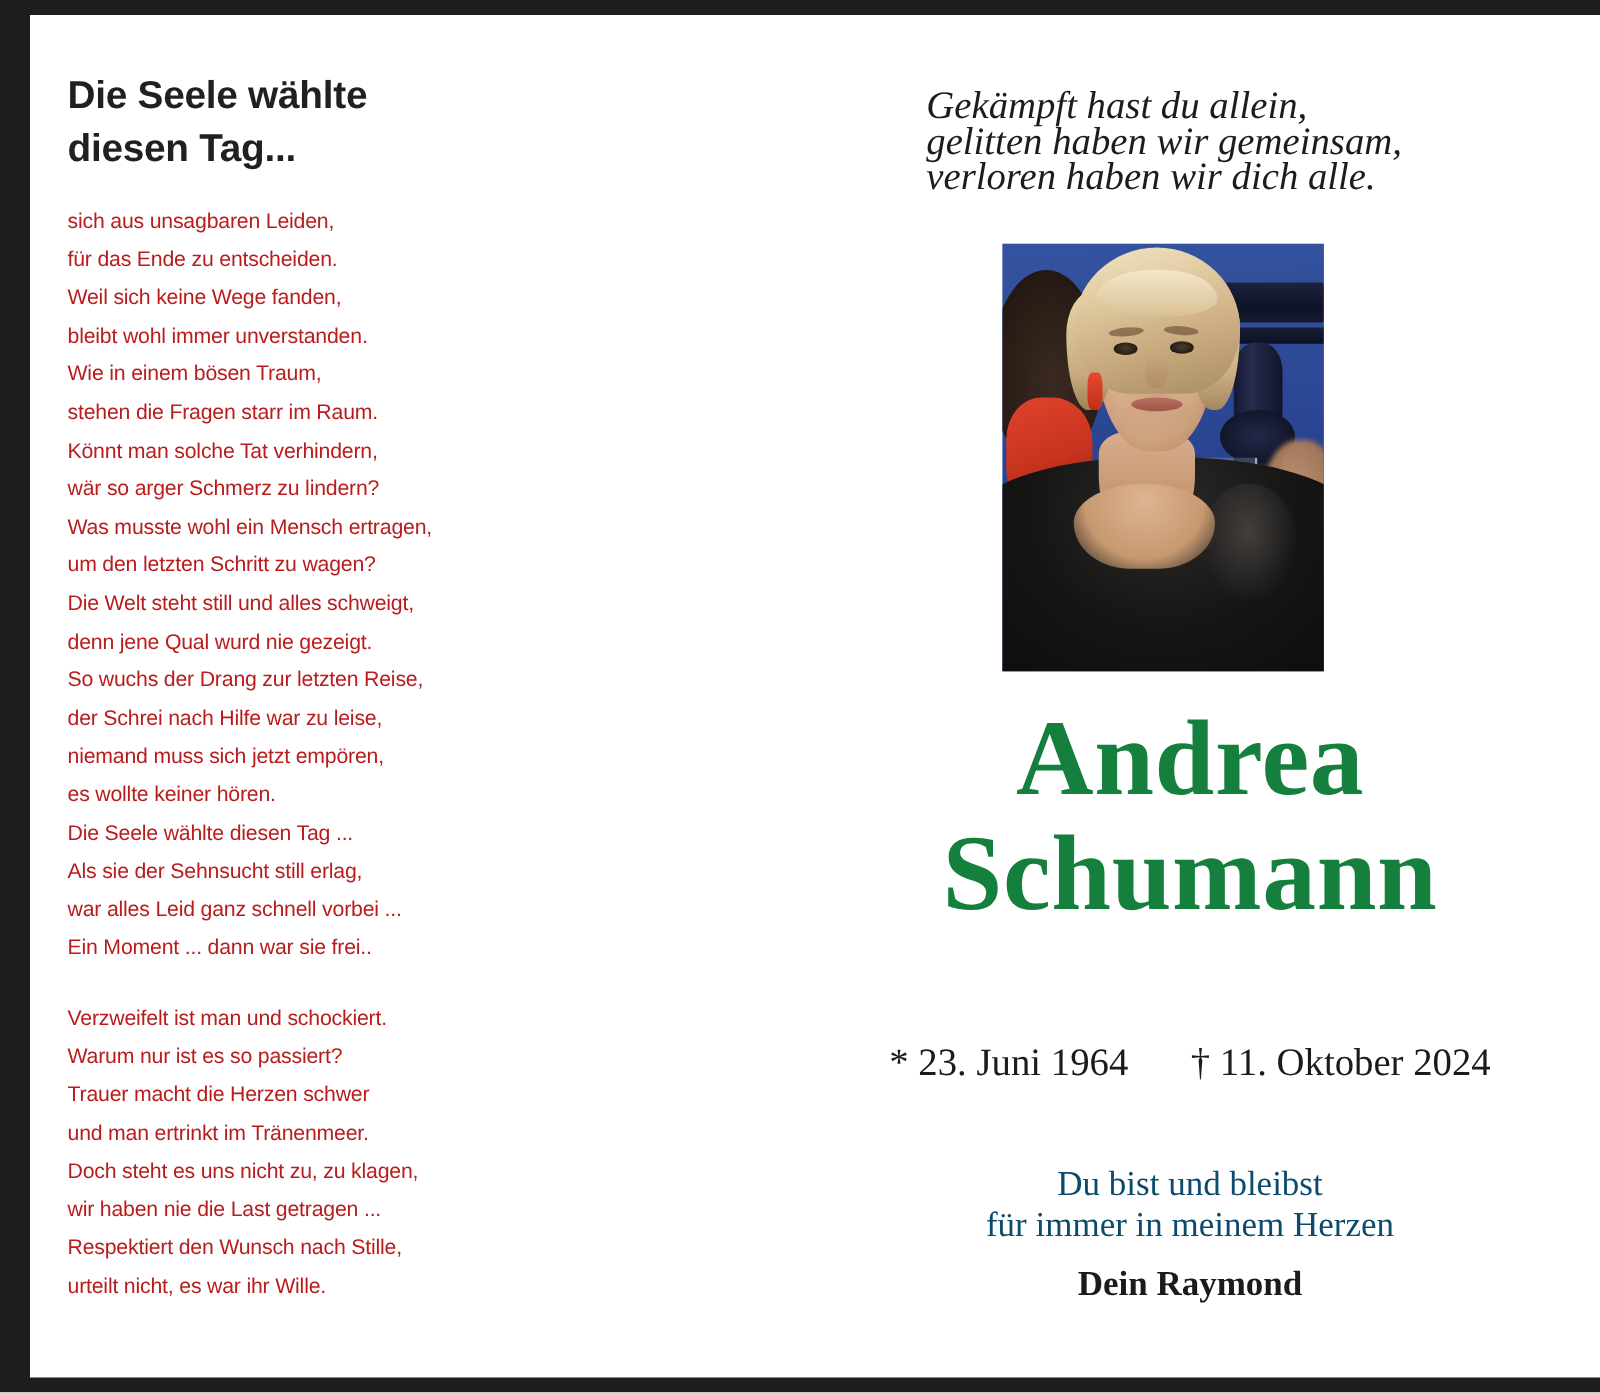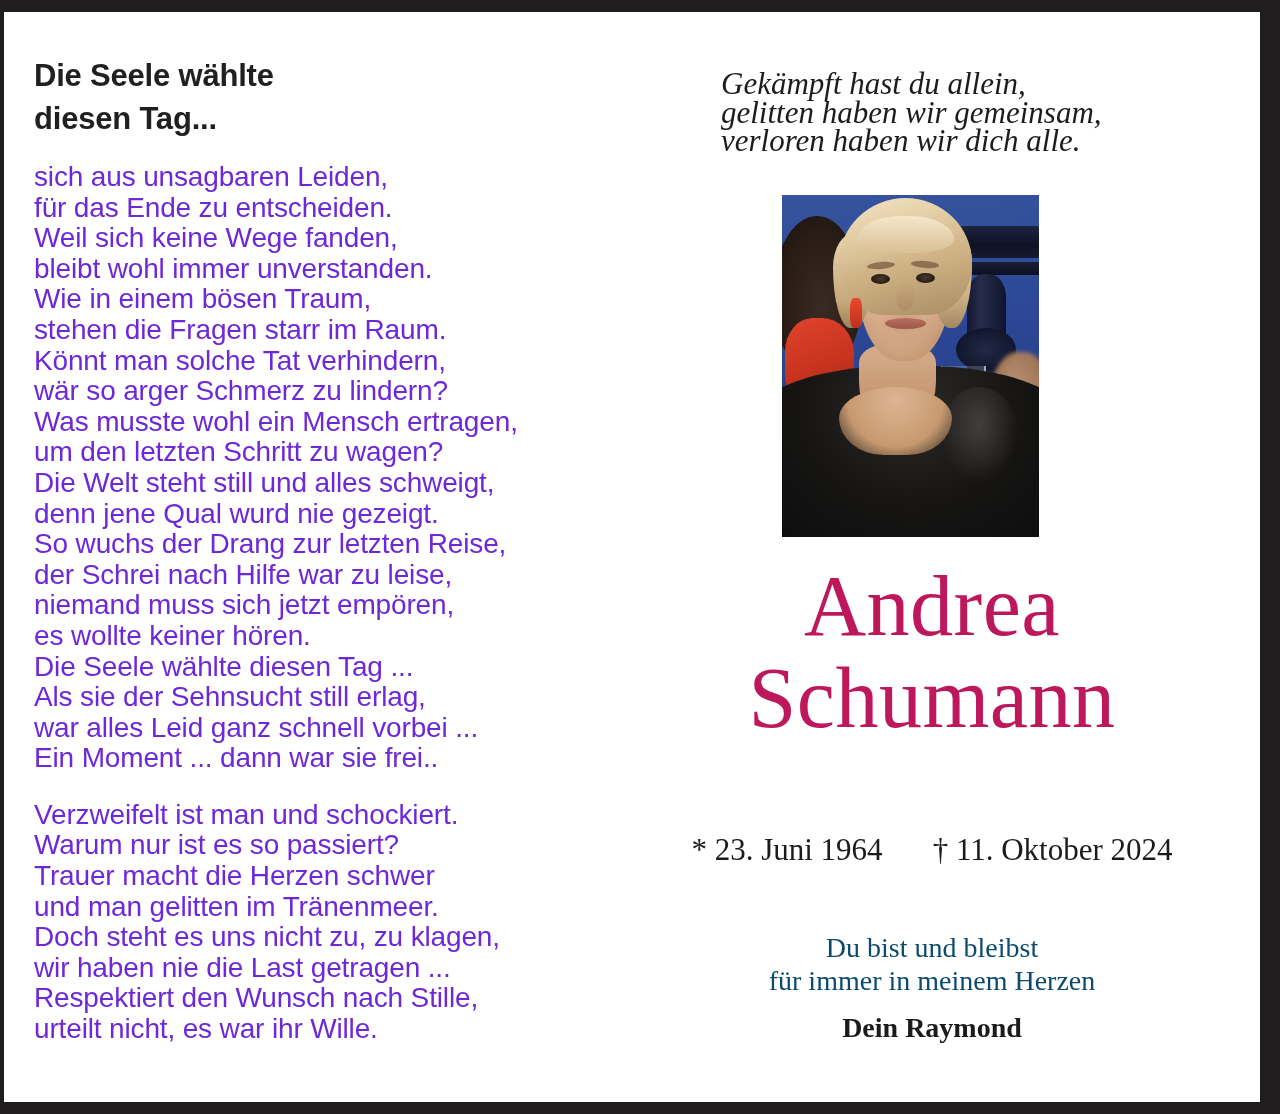--- a/index.html
+++ b/index.html
@@ -12,21 +12,21 @@
     position: relative;
     width: 1280px;
     height: 1114px;
     background: #201d1e;
     box-sizing: border-box;
     overflow: hidden;
     font-family: "Liberation Sans", sans-serif;
   }
   #sheet {
     position: absolute;
-    left: 4px;
+    left: 24px;
     top: 12px;
     width: 1256px;
     height: 1090px;
     background: #ffffff;
     box-sizing: border-box;
   }
 
   
   #left-col {
     position: absolute;
@@ -40,23 +40,23 @@
     font-size: 31px;
     line-height: 43px;
     color: #211f20;
     letter-spacing: -0.2px;
     margin: 0 0 22px 0;
     white-space: pre-line;
   }
   .poem-stanza {
     font-family: "Liberation Sans", sans-serif;
     font-weight: normal;
-    font-size: 28px;
+    font-size: 17px;
     line-height: 30.6px;
-    color: #6d28d9;
+    color: #b91c1c;
     letter-spacing: -0.15px;
     margin: 0;
     white-space: pre-line;
   }
   .stanza-gap { height: 26px; }
 
   
   #right-col {
     position: absolute;
     left: 600px;
@@ -351,24 +351,24 @@
   
   .name-block {
     position: absolute;
     left: 0;
     top: 548px;
     width: 656px;
     text-align: center;
   }
   .name-line {
     font-family: "Liberation Serif", serif;
-    font-weight: normal;
+    font-weight: bold;
     font-size: 86px;
     line-height: 92px;
-    color: #be185d;
+    color: #15803d;
     letter-spacing: 0.5px;
     white-space: pre-line;
     text-align: center;
   }
   .geb {
     position: absolute;
     left: 0;
     top: 778px;
     width: 656px;
     text-align: center;
@@ -443,21 +443,21 @@
 niemand muss sich jetzt empören,
 es wollte keiner hören.
 Die Seele wählte diesen Tag ...
 Als sie der Sehnsucht still erlag,
 war alles Leid ganz schnell vorbei ...
 Ein Moment ... dann war sie frei..</div>
       <div class="stanza-gap"></div>
       <div class="poem-stanza">Verzweifelt ist man und schockiert.
 Warum nur ist es so passiert?
 Trauer macht die Herzen schwer
-und man gelitten im Tränenmeer.
+und man ertrinkt im Tränenmeer.
 Doch steht es uns nicht zu, zu klagen,
 wir haben nie die Last getragen ...
 Respektiert den Wunsch nach Stille,
 urteilt nicht, es war ihr Wille.</div>
     </div>
 
     <div id="right-col">
 
       <div class="epitaph">Gekämpft hast du allein,
 gelitten haben wir gemeinsam,

